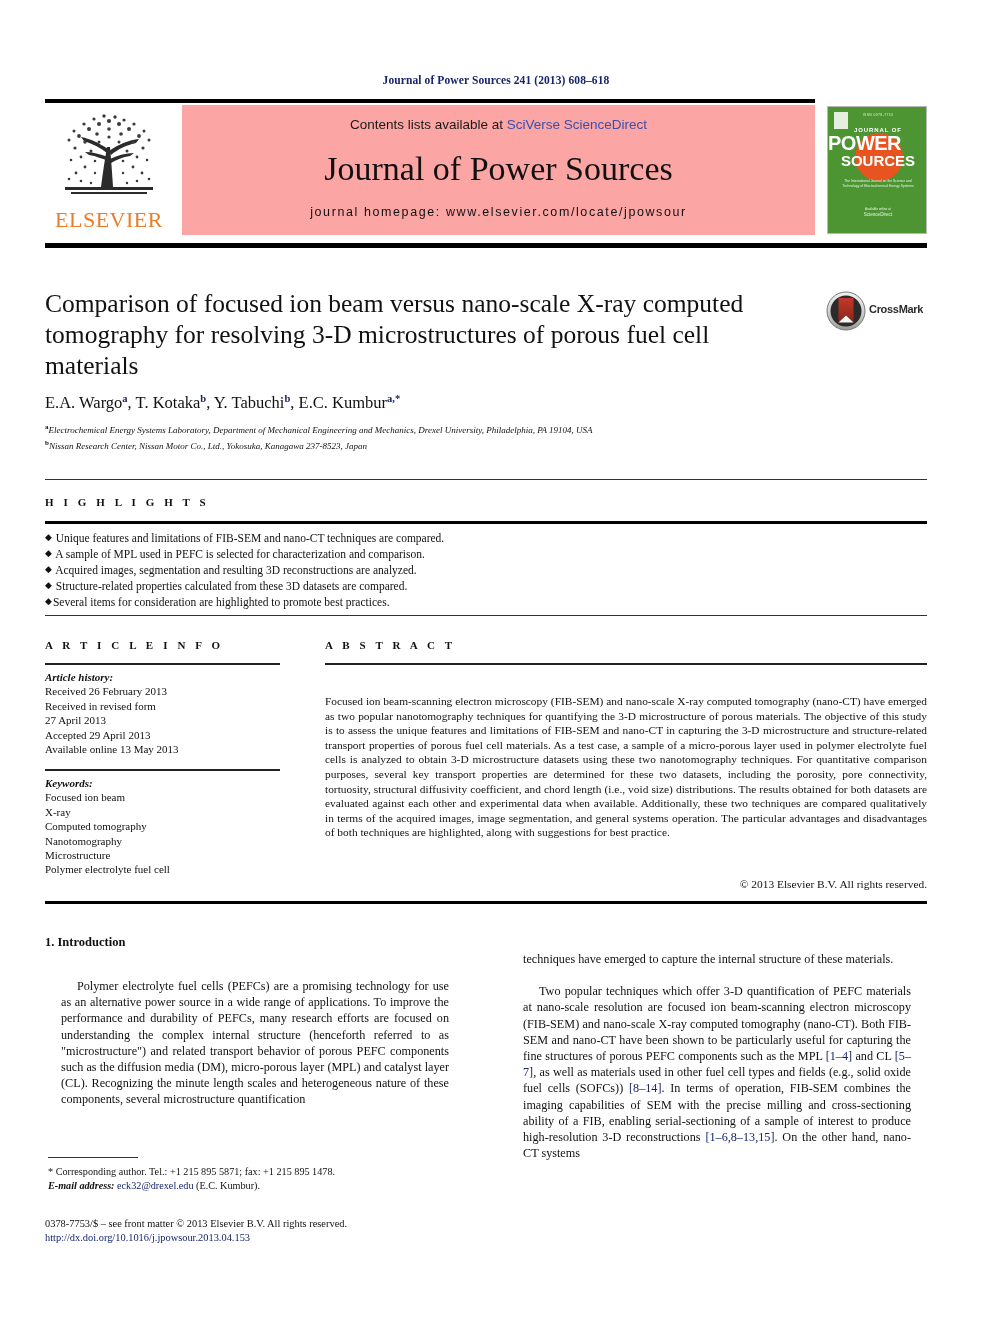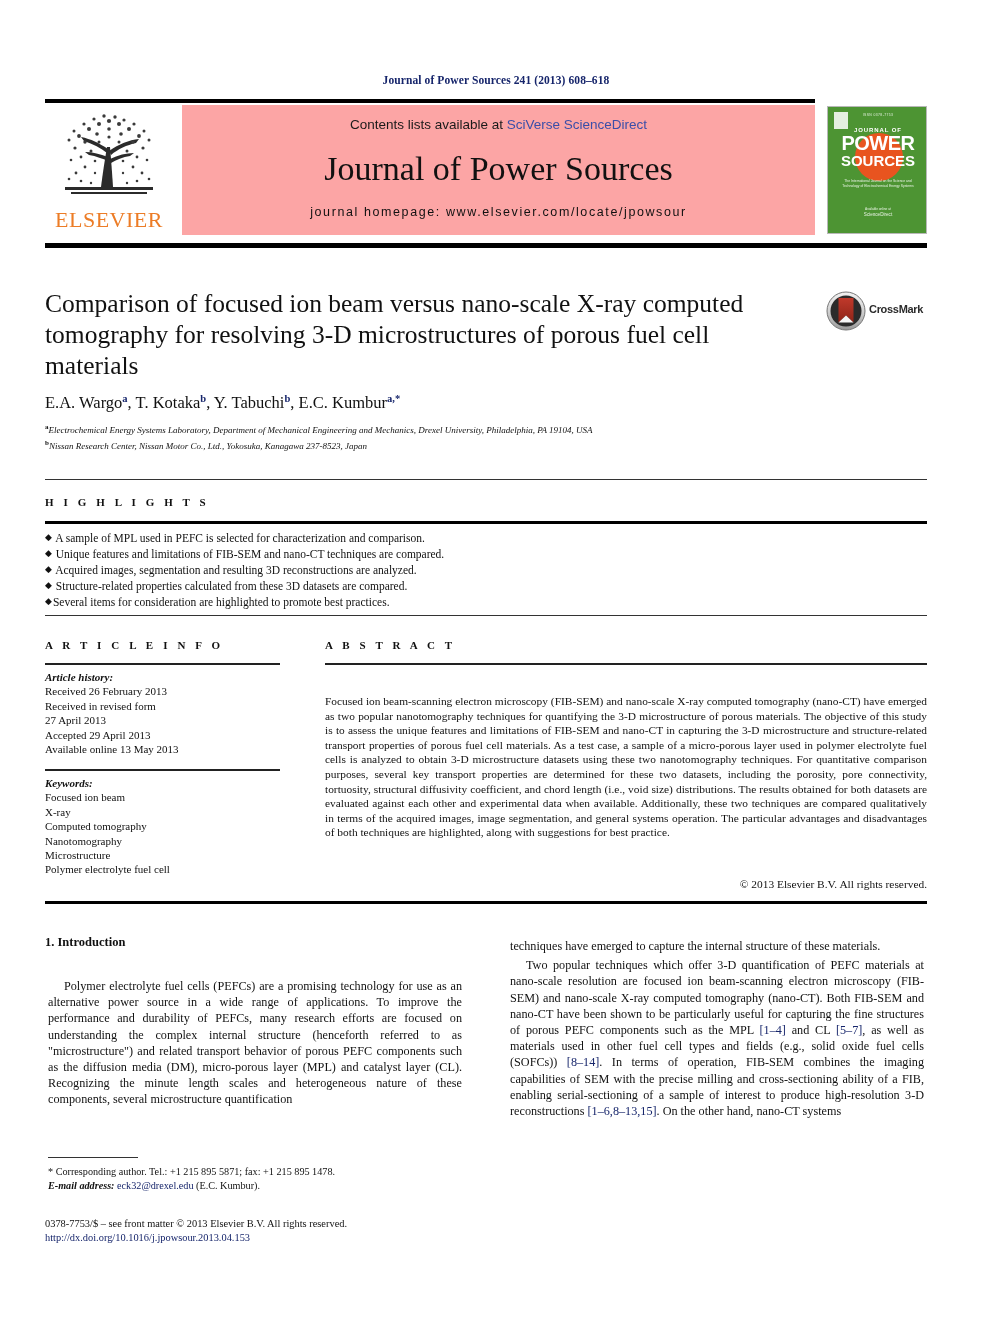--- a/index.html
+++ b/index.html
@@ -156,21 +156,20 @@
     font-family: "Liberation Sans", sans-serif;
     font-size: 6px;
     font-weight: bold;
     color: #ffffff;
     letter-spacing: .9px;
   }
   .cover-power {
     position: absolute;
     left: 0; top: 28px;
     width: 100px;
-    text-align: center;
     font-family: "Liberation Sans", sans-serif;
     font-size: 20px;
     font-weight: bold;
     color: #ffffff;
     letter-spacing: -0.5px;
     line-height: 17px;
   }
   .cover-sources {
     position: absolute;
     left: 0; top: 45px;
@@ -417,21 +416,21 @@
     font-size: 12.5px;
     font-weight: bold;
     color: #111;
     margin-bottom: 28px;
   }
   .body-p {
     font-size: 12.2px;
     line-height: 16.2px;
     text-align: justify;
     color: #111;
-    margin: 3px;
+    margin: 16px;
   }
   .body-p.indent { text-indent: 16px; }
   .ref { color: #16256b; }
 
   .footnote-rule {
     position: absolute;
     left: 48px; top: 1157px;
     width: 90px;
     height: 1px;
     background: #333;
@@ -592,22 +591,22 @@
   <div class="affil">
     <div><sup>a</sup><span>Electrochemical Energy Systems Laboratory, Department of Mechanical Engineering and Mechanics, Drexel University, Philadelphia, PA 19104, USA</span></div>
     <div><sup>b</sup><span>Nissan Research Center, Nissan Motor Co., Ltd., Yokosuka, Kanagawa 237-8523, Japan</span></div>
   </div>
 
   <div class="rule-thin-1"></div>
 
   <div class="sec-head highlights-head">H I G H L I G H T S</div>
   <div class="rule-thick-2"></div>
   <div class="highlights-list">
+    <div class="hl"><span class="bullet">◆</span> <span>Unique features and limitations of FIB-SEM and nano-CT techniques are compared.</span></div>
     <div class="hl"><span class="bullet">◆</span> <span>A sample of MPL used in PEFC is selected for characterization and comparison.</span></div>
-    <div class="hl"><span class="bullet">◆</span> <span>Unique features and limitations of FIB-SEM and nano-CT techniques are compared.</span></div>
     <div class="hl"><span class="bullet">◆</span> <span>Acquired images, segmentation and resulting 3D reconstructions are analyzed.</span></div>
     <div class="hl"><span class="bullet">◆</span> <span>Structure-related properties calculated from these 3D datasets are compared.</span></div>
     <div class="hl"><span class="bullet">◆</span><span>Several items for consideration are highlighted to promote best practices.</span></div>
   </div>
 
   <div class="rule-thin-2"></div>
 
   <div class="sec-head info-head">A R T I C L E   I N F O</div>
   <div class="sec-head abstract-head">A B S T R A C T</div>
   <div class="rule-info"></div>

